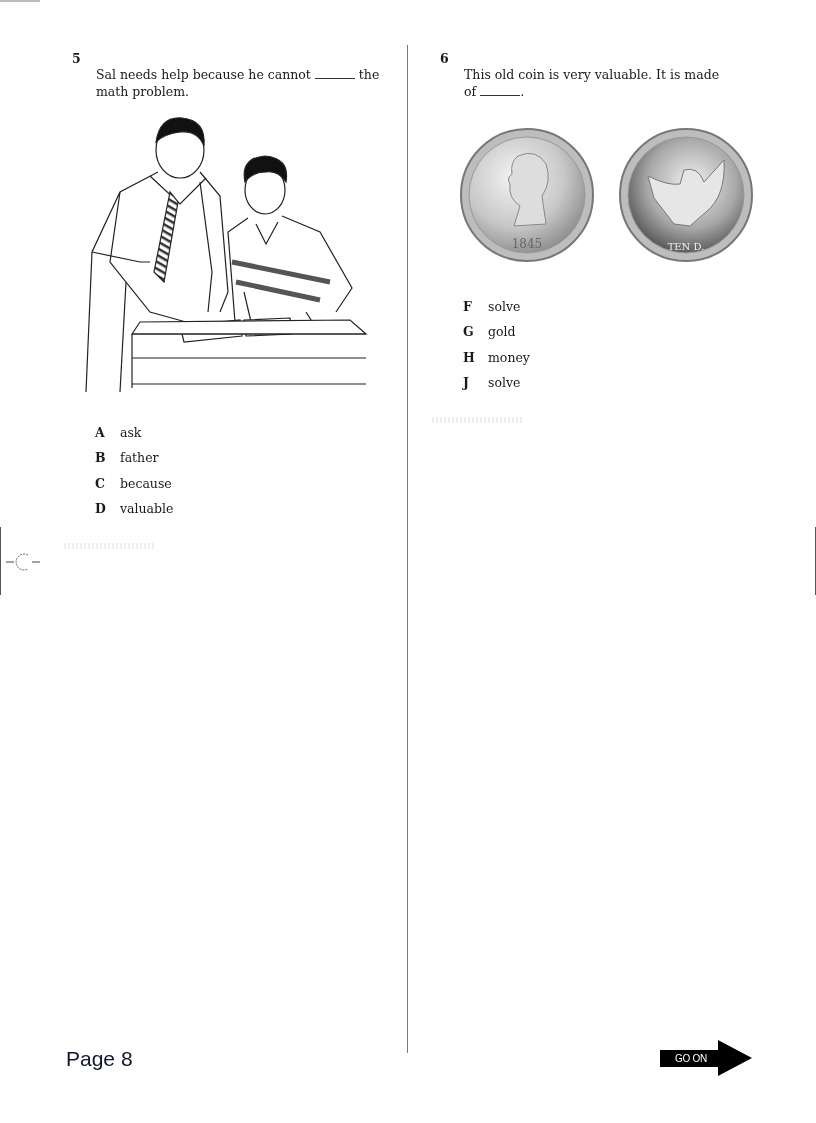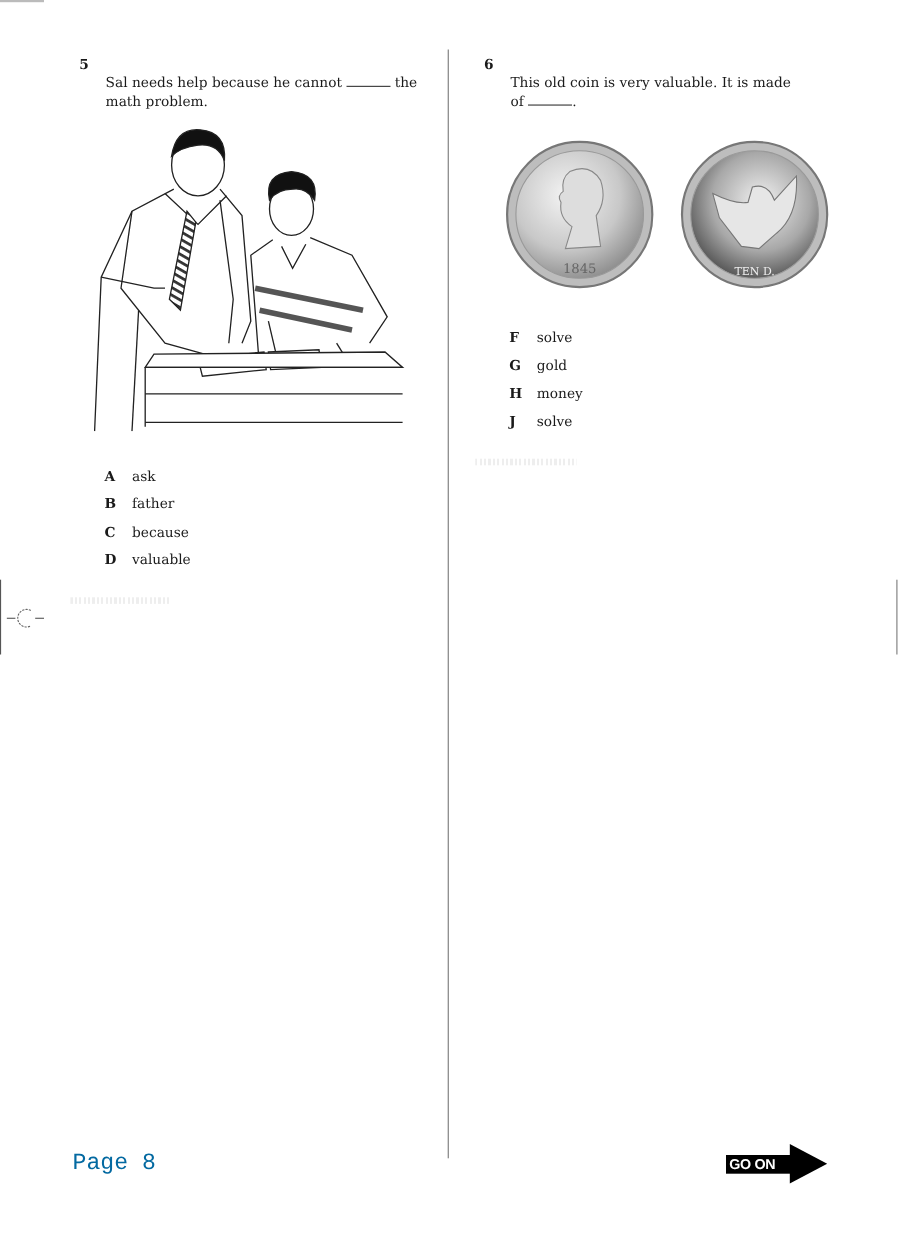--- a/index.html
+++ b/index.html
@@ -12,24 +12,24 @@
     .registration { position: absolute; left: 6px; top: 551px; width: 36px; height: 22px; }
     .question { position: absolute; font-size: 12.5px; line-height: 17px; }
     .q-num { position: absolute; left: 0; top: 0; font-weight: bold; }
     .q-text { position: absolute; left: 24px; top: 16px; width: 290px; }
     .blank { display: inline-block; border-bottom: 1px solid #333; width: 40px; height: 11px; vertical-align: baseline; }
     .choices { position: absolute; font-size: 12.5px; }
     .choice { position: relative; height: 25.3px; }
     .choice-letter { position: absolute; left: 0; top: 0; font-weight: bold; }
     .choice-text { position: absolute; left: 25px; top: 0; }
     .faint { position: absolute; height: 6px; background: repeating-linear-gradient(90deg,#eee 0 2px,#fff 2px 4px); }
-    .page-num { position: absolute; left: 66px; top: 1047px; font-family: Liberation Mono, monospace; font-size: 21px; color: #0369a1; }
+    .page-num { position: absolute; left: 66px; top: 1047px; font-family: Liberation Sans, sans-serif; font-size: 21px; color: #0f172a; }
     .go-on { position: absolute; left: 660px; top: 1040px; width: 94px; height: 36px; }
     .go-on-box { position: absolute; left: 0; top: 10px; width: 60px; height: 17px; background: #000; }
-    .go-on-text { position: absolute; left: 3px; top: 10px; color: #fff; font-family: "Liberation Sans", sans-serif; font-weight: bold; font-size: 13px; line-height: 17px; letter-spacing: -0.3px; }
+    .go-on-text { position: absolute; left: 15px; top: 10px; color: #fff; font-family: "Liberation Sans", sans-serif; font-weight: normal; font-size: 10px; line-height: 17px; letter-spacing: -0.3px; }
     .go-on-head { position: absolute; left: 58px; top: 0; width: 0; height: 0; border-top: 18px solid transparent; border-bottom: 18px solid transparent; border-left: 34px solid #000; }
     .illus { position: absolute; }
   </style>
 </head>
 <body>
 
 <div class="top-mark"></div>
 <div class="col-divider"></div>
 <div class="side-bar-left"></div>
 <div class="side-bar-right"></div>

